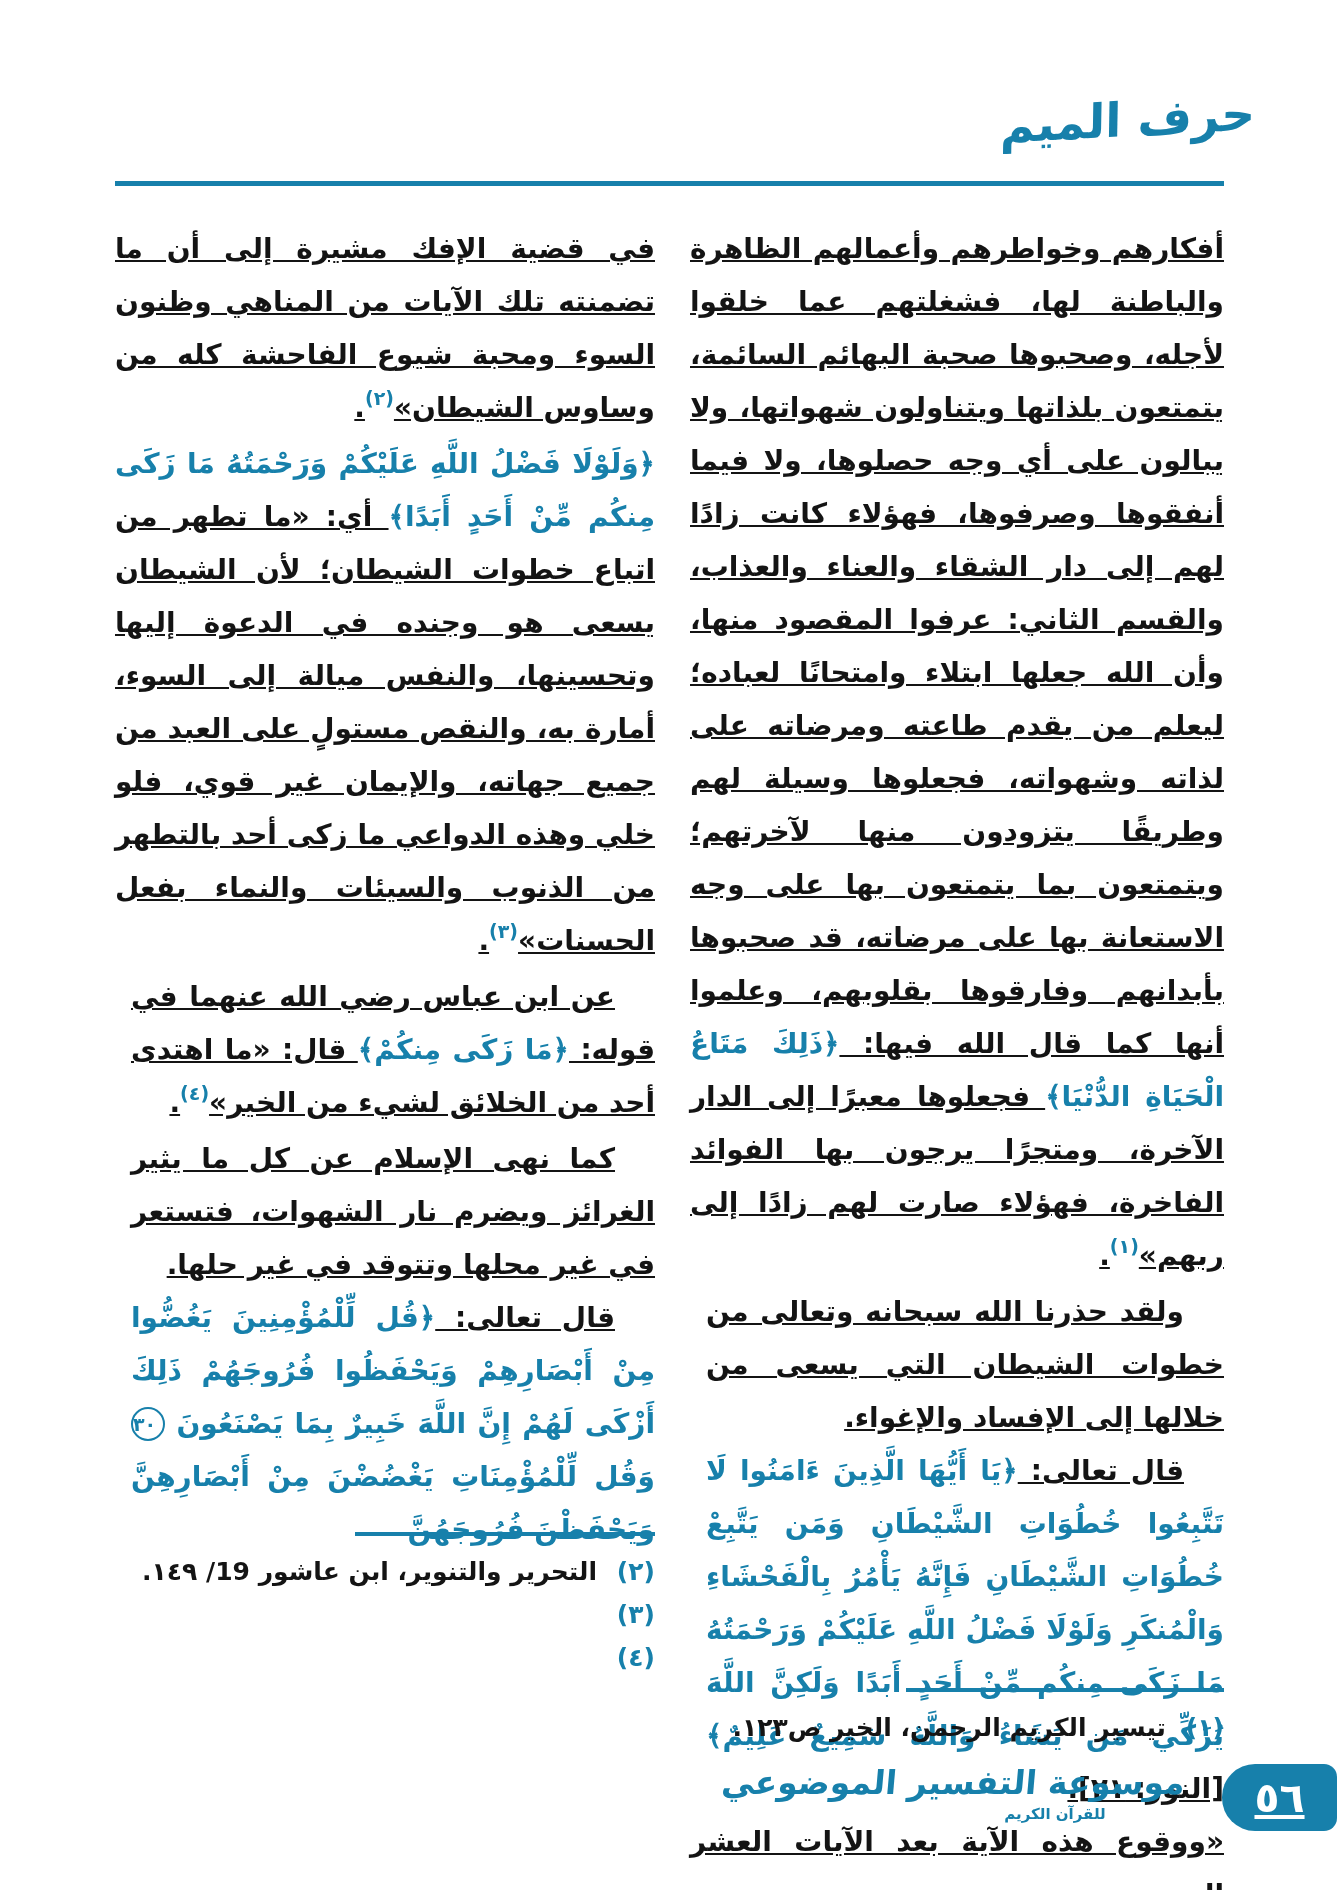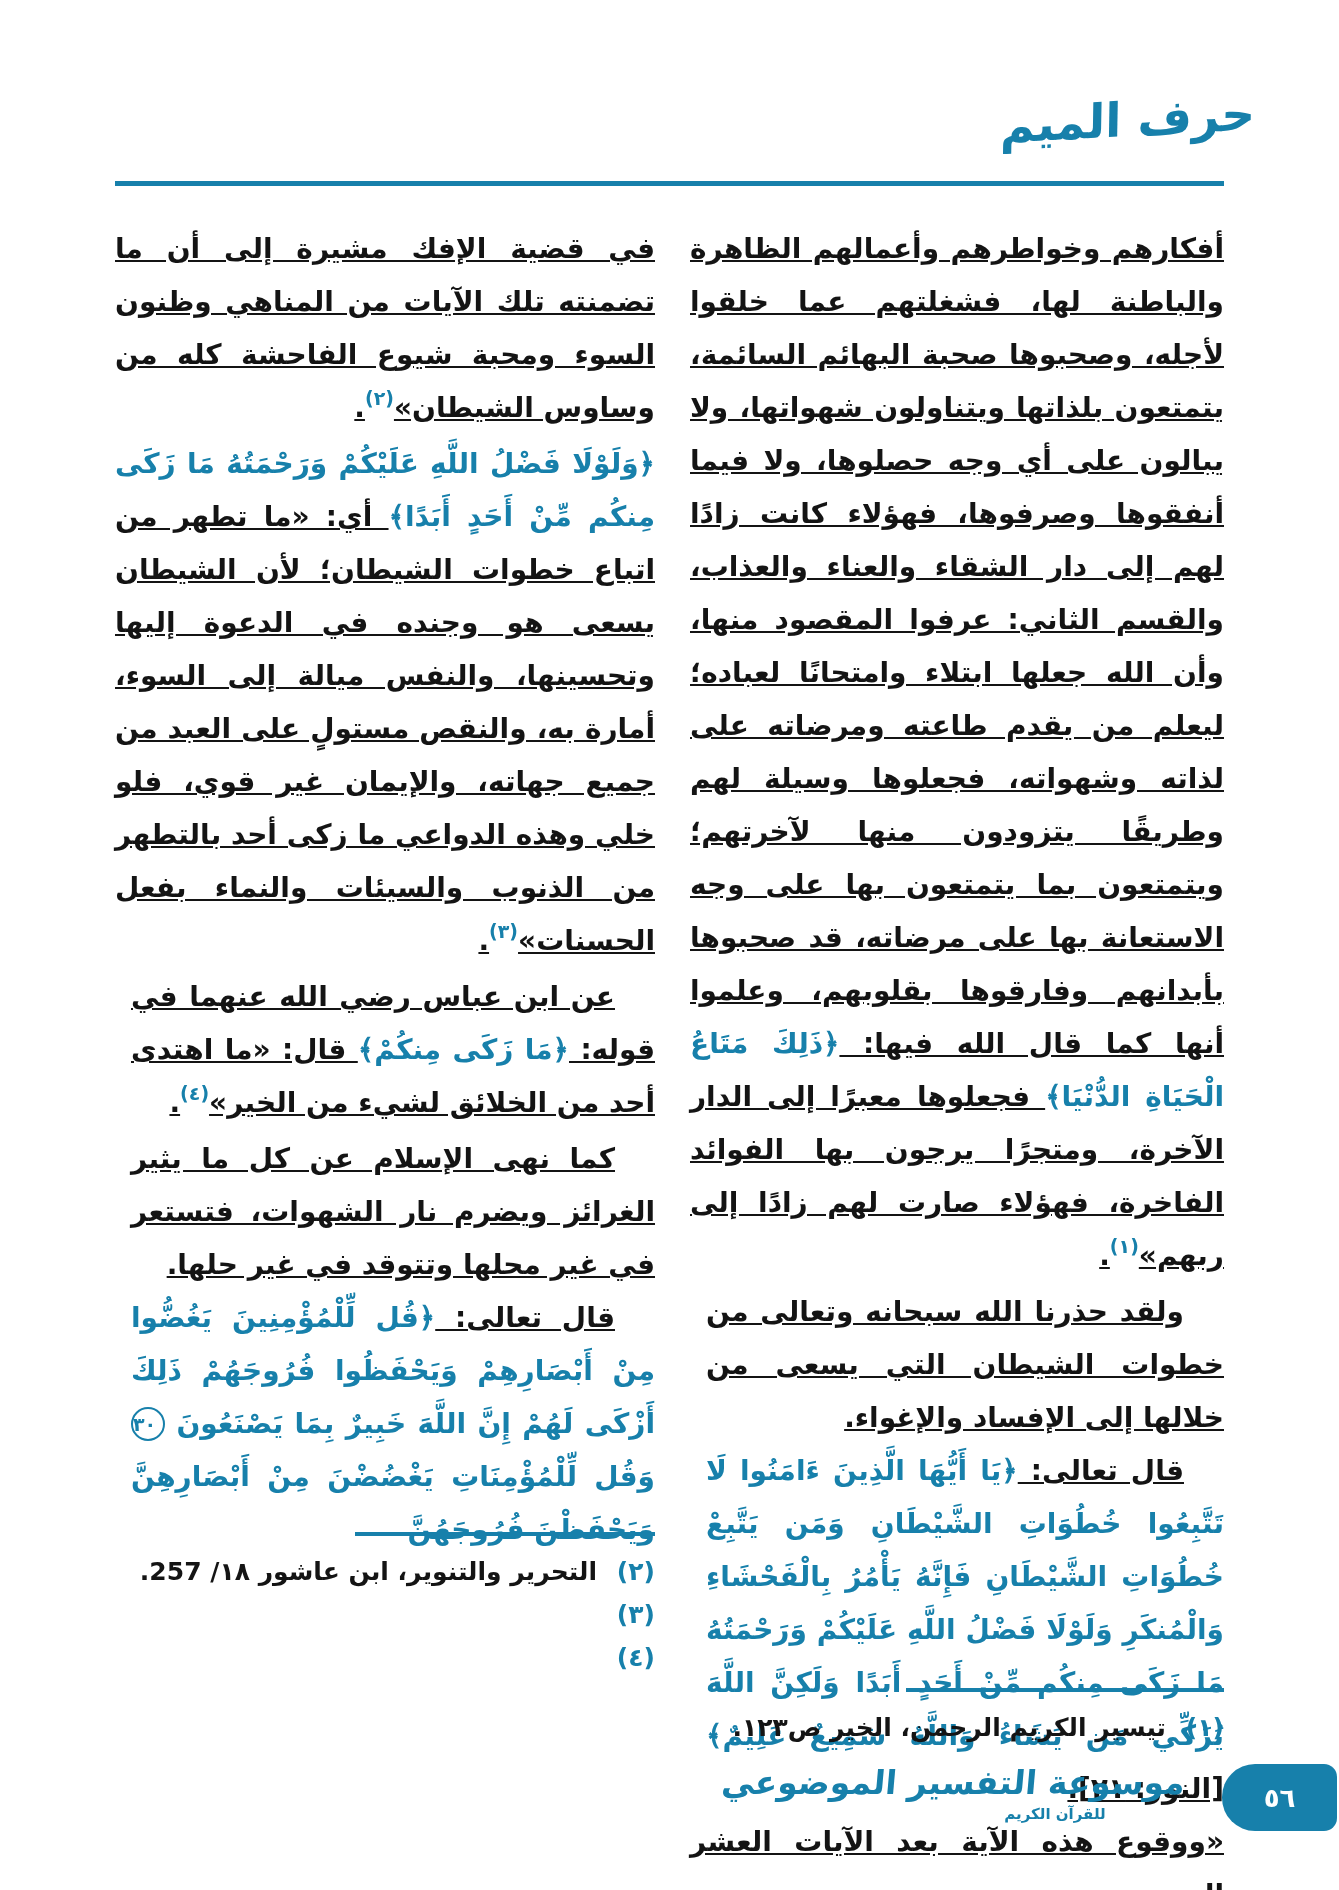--- a/index.html
+++ b/index.html
@@ -75,21 +75,21 @@
   }
   .logo-line1{font-size:33px;transform:skewX(-5deg);white-space:nowrap;}
   .logo-line2{font-size:15px;margin-top:4px;}
   .page-pill{
     position:absolute;top:1764px;right:2px;width:115px;height:67px;
     background:var(--accent);
     border-radius:33px 13px 13px 33px;
     display:flex;align-items:center;justify-content:center;
   }
   .page-pill span{
-    color:#ffffff;font-size:26px;font-weight:bold;
+    color:#ffffff;font-size:41px;font-weight:bold;text-decoration:underline;
   }
 </style>
 </head>
 <body>
 
 <div class="page">
 
   <div class="header-title">حرف الميم</div>
 
   <div class="header-rule"></div>
@@ -118,21 +118,21 @@
           <span class="fn-text">تيسير الكريم الرحمن، الخير ص١٢٣.</span>
         </div>
       </div>
   </div>
 
   <div class="fn-block fn-block-left">
     <div class="fn-rule fn-rule-left"></div>
     <div id="fn-left">
         <div class="footnote">
           <span class="fn-num">(٢)</span>
-          <span class="fn-text">التحرير والتنوير، ابن عاشور ١٨/ 257.</span>
+          <span class="fn-text">التحرير والتنوير، ابن عاشور 19/ ١٤٩.</span>
         </div>
         <div class="footnote">
           <span class="fn-num">(٣)</span>
         </div>
         <div class="footnote">
           <span class="fn-num">(٤)</span>
         </div>
       </div>
   </div>
 

